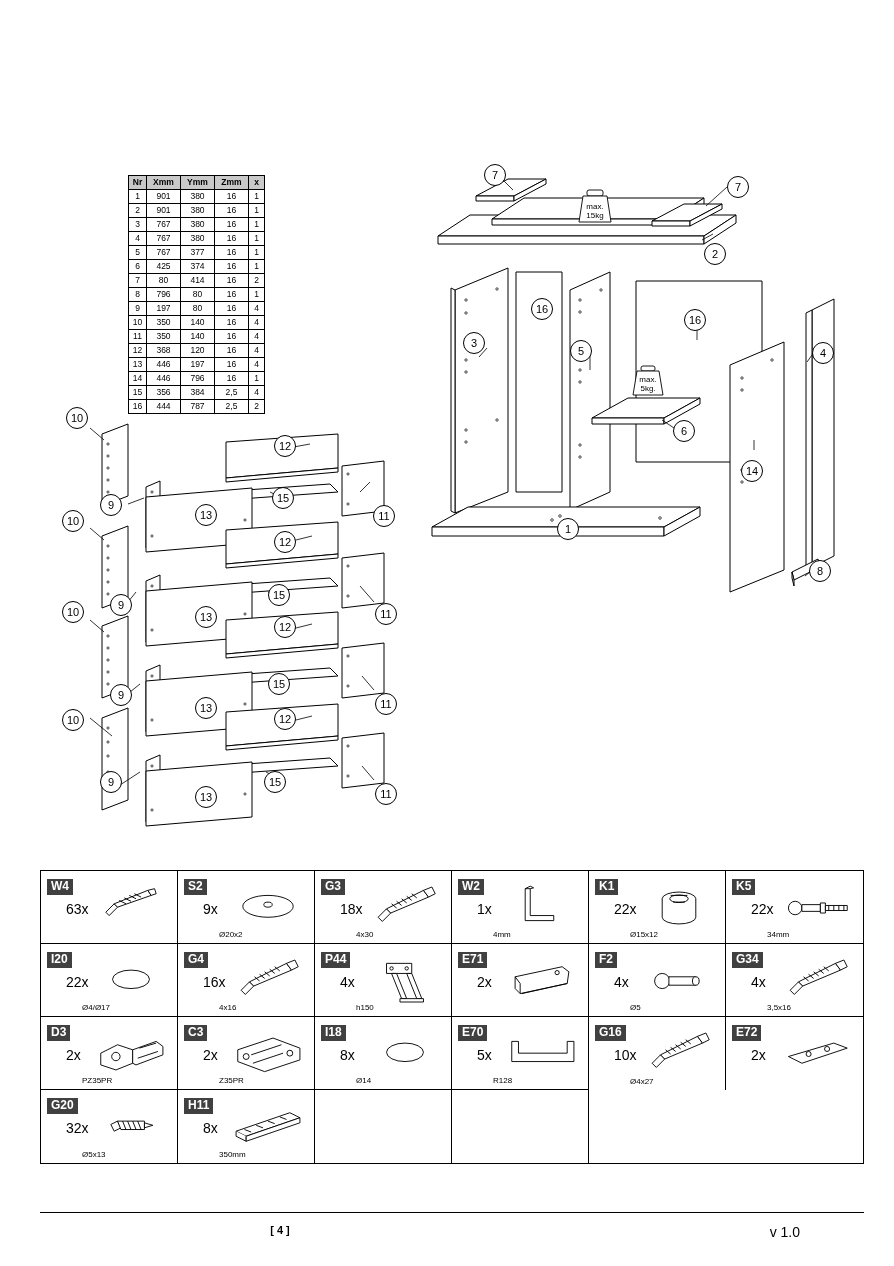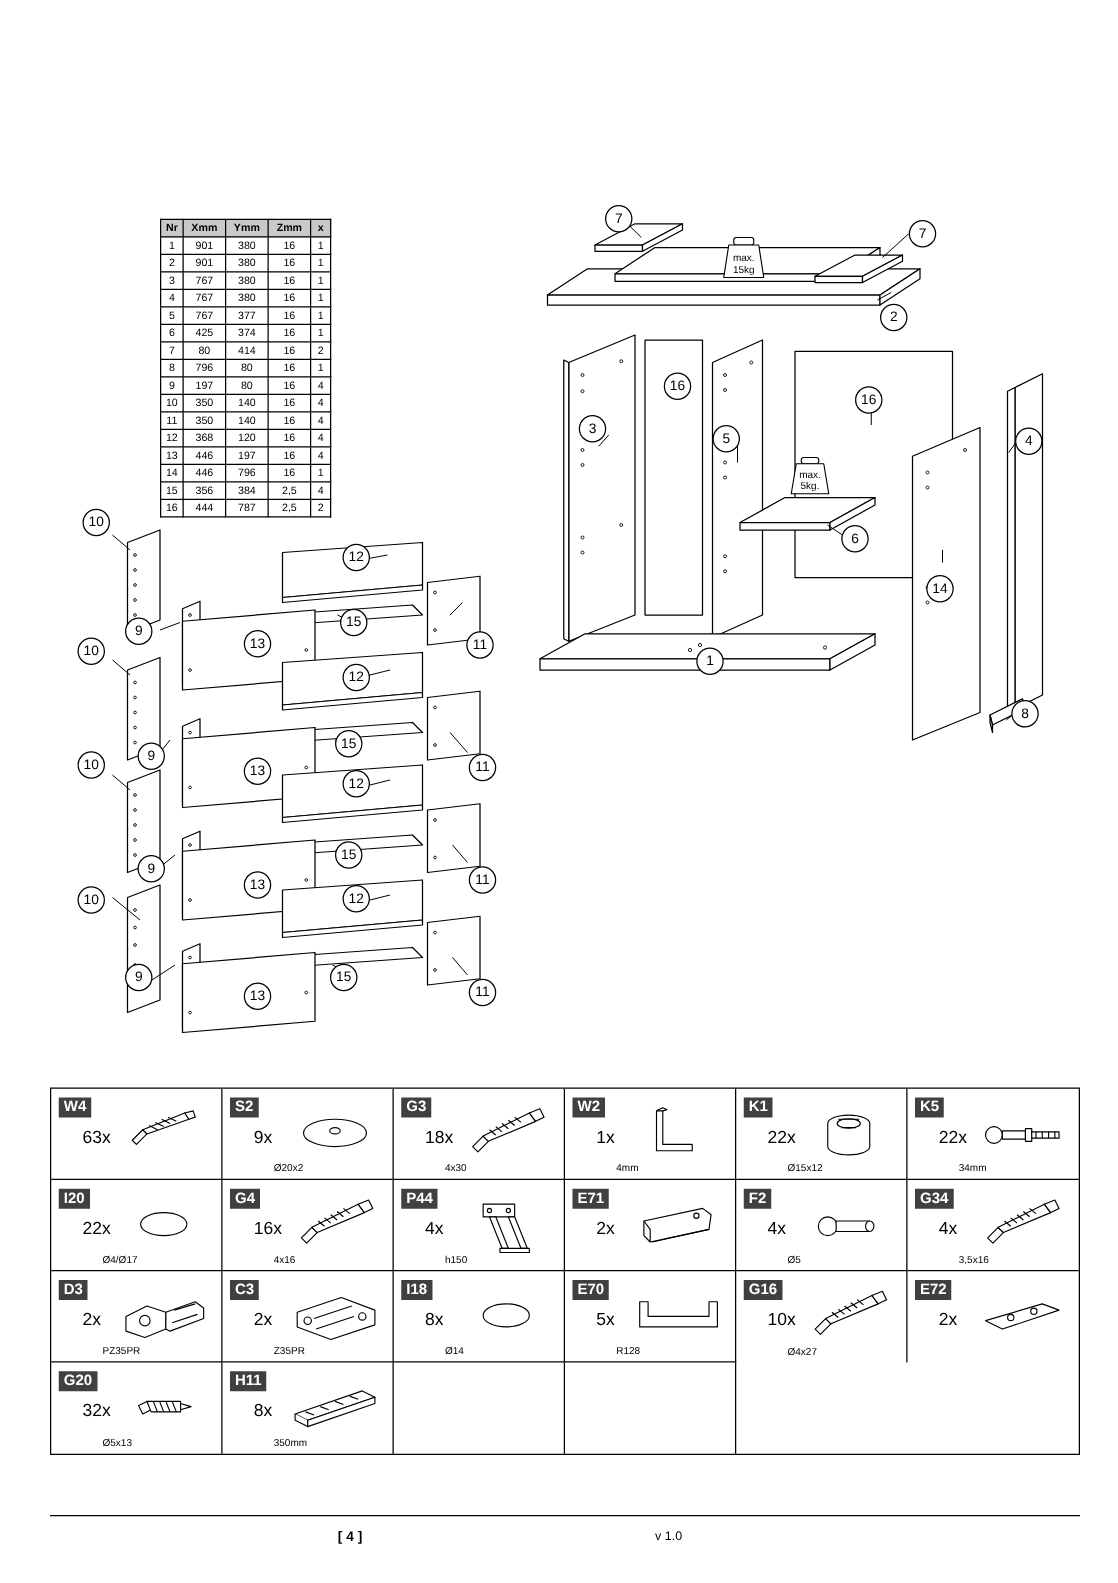--- a/index.html
+++ b/index.html
@@ -101,22 +101,22 @@
   }
   #footer .rule {
     position: absolute; left: 40px; top: 0; width: 824px;
     border-top: 1.2px solid #000;
   }
   #footer .page {
     position: absolute; left: 0; top: 12px; width: 560px;
     text-align: center; font-size: 11px; font-weight: bold;
   }
   #footer .ver {
-    position: absolute; left: 524px; top: 12px; width: 260px;
-    text-align: left; font-size: 10px;
+    position: absolute; left: 540px; top: 12px; width: 260px;
+    text-align: right; font-size: 14px;
   }
 
   .max-label {
     position: absolute;
     font-size: 8px;
     text-align: center;
     line-height: 9px;
     font-family: "Liberation Sans", sans-serif;
   }
 </style>

